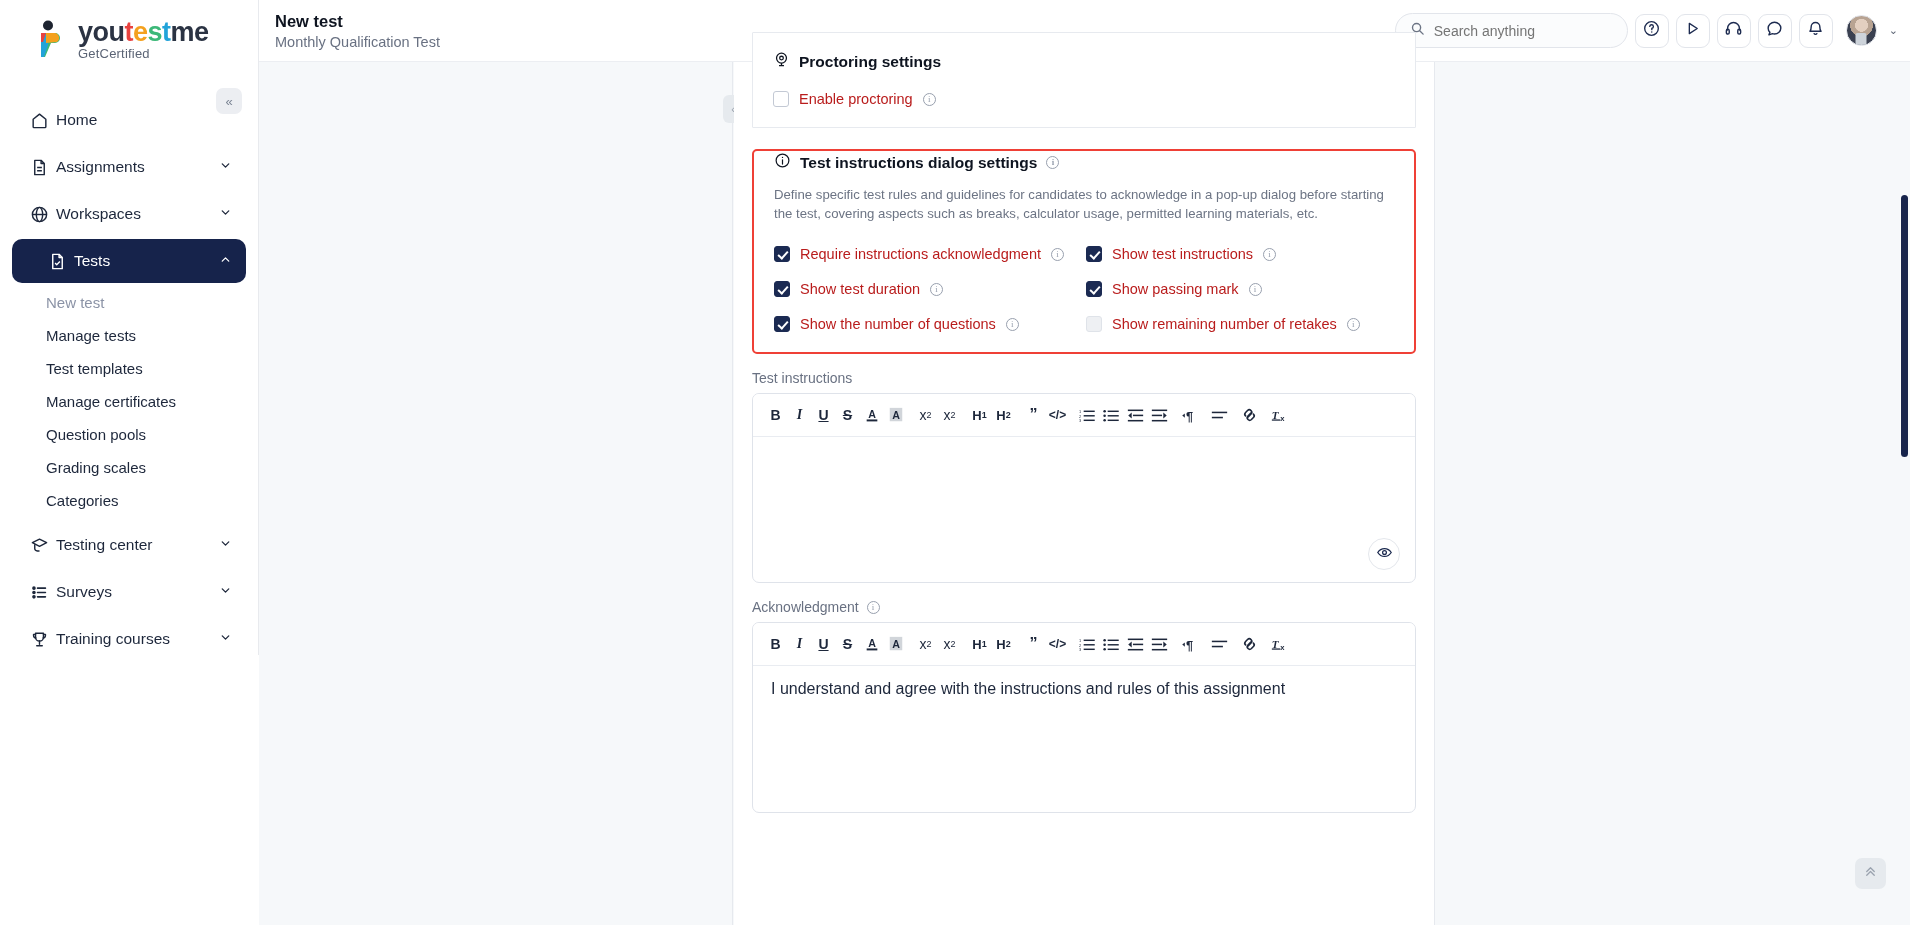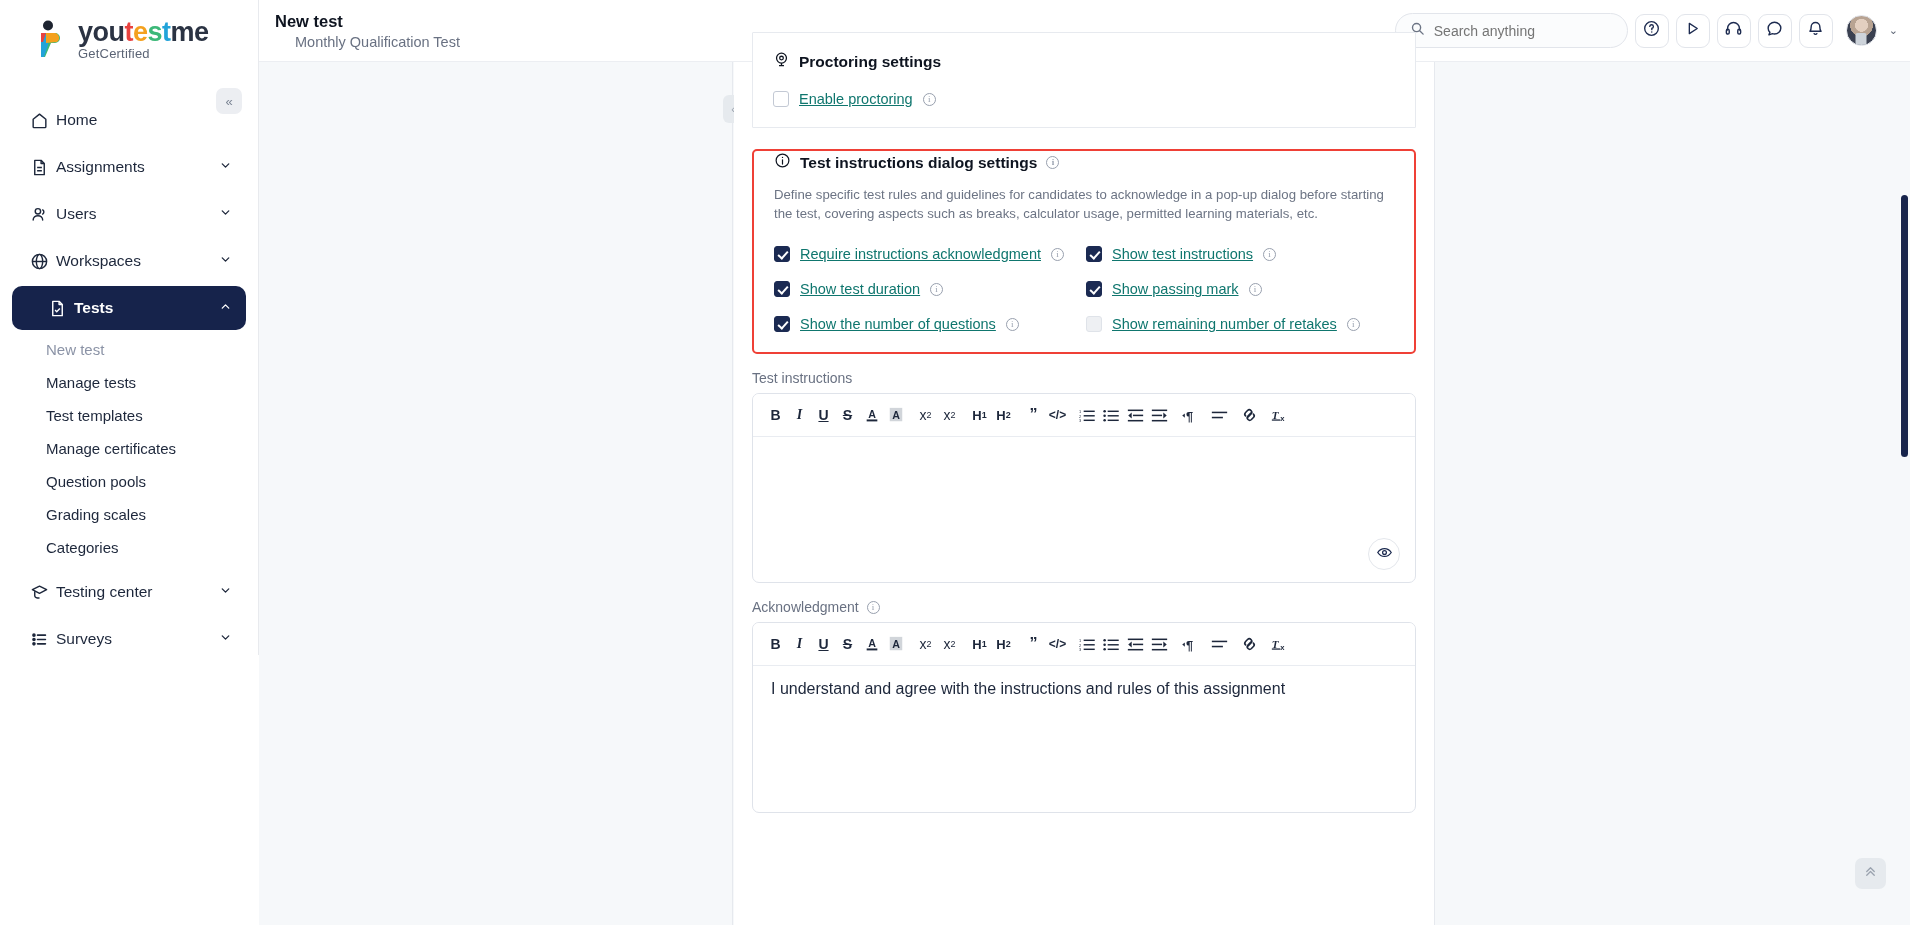--- a/index.html
+++ b/index.html
@@ -48,42 +48,42 @@
     display: flex; align-items: center;
     height: 44px; margin: 3px 12px;
     padding: 0 14px 0 18px;
     border-radius: 10px;
     color: #1d273b; font-size: 15.5px;
     cursor: pointer; position: relative;
   }
   .nav-item .ni-icon { width: 26px; display: flex; align-items: center; flex: 0 0 26px; }
   .nav-item .ni-label { flex: 1; }
   .nav-item.active {
-    background: #16234b; color: #ffffff; font-weight: 700; padding-left: 36px;
+    background: #16234b; color: #ffffff; font-weight: 400; padding-left: 36px;
   }
   .nav-item.active svg { stroke: #ffffff; }
   .chev { width: 13px; height: 13px; }
   .sub-item {
     padding-left: 46px; height: 33px;
     display: flex; align-items: center;
     font-size: 15px; color: #1d273b; cursor: pointer;
   }
   .sub-item.current { color: #8b93a6; }
 
   
   #topbar {
     position: absolute; left: 259px; top: 0;
     width: 1651px; height: 62px;
     background: #ffffff;
     border-bottom: 1px solid #eceef2;
     display: flex; align-items: center;
   }
   #page-heading { margin-left: 16px; }
   #page-heading .t1 { font-size: 16.5px; font-weight: 700; color: #0e1420; line-height: 1.3; }
-  #page-heading .t2 { font-size: 14.5px; color: #697182; margin-top: 2px; margin-left: 20px; }
+  #page-heading .t2 { font-size: 14.5px; color: #697182; margin-top: 2px; }
   #topbar-right {
     margin-left: auto; display: flex; align-items: center;
     gap: 7px; padding-right: 12px;
   }
   #searchbox {
     width: 233px; height: 35px; border: 1px solid #e2e5eb;
     border-radius: 18px; background: #fbfcfd;
     display: flex; align-items: center; padding: 0 14px; gap: 9px;
     cursor: text;
   }
@@ -148,21 +148,21 @@
     border: 1.6px solid #c3c9d4; background: #ffffff;
     flex: 0 0 16px; cursor: pointer; position: relative;
   }
   .cb.checked { background: #1b2a52; border-color: #1b2a52; }
   .cb.checked::after {
     content: ""; position: absolute; left: 4.6px; top: 1.6px;
     width: 4px; height: 8px; border: solid #ffffff;
     border-width: 0 2px 2px 0; transform: rotate(42deg);
   }
   .cb.disabled { background: #eef0f3; border-color: #dfe3e9; }
-  .cb-label { font-size: 14.5px; color: #0f766e; text-decoration: underline; }
+  .cb-label { font-size: 14.5px; color: #b91c1c; }
   .info-i {
     width: 13px; height: 13px; flex: 0 0 13px;
     border: 1.2px solid #98a0ae; border-radius: 50%;
     color: #98a0ae; font-size: 9px; line-height: 11px;
     text-align: center; font-family: "Liberation Serif", serif;
     cursor: pointer;
   }
 
   #dialog-card {
     margin: 21px 18px 0 18px; padding: 1px 20px 20px 20px;
@@ -285,35 +285,20 @@
           </svg>
       </span>
       <span class="ni-label">Assignments</span>
       <span>
         <svg class="chev" viewBox="0 0 24 24" fill="none" stroke="#1d273b" stroke-width="2.4" stroke-linecap="round" stroke-linejoin="round">
             <polyline points="6 9 12 15 18 9"></polyline>
           </svg>
       </span>
     </div>
 
-    <div class="nav-item">
-      <span class="ni-icon">
-        <svg width="19" height="19" viewBox="0 0 24 24" fill="none" stroke="#1d273b" stroke-width="1.8" stroke-linecap="round">
-            <circle cx="10" cy="8" r="3.4"></circle>
-            <path d="M4 19c0-3.3 2.7-5.5 6-5.5s6 2.2 6 5.5"></path>
-            <path d="M16 6.2a3 3 0 0 1 0 5.2"></path>
-          </svg>
-      </span>
-      <span class="ni-label">Users</span>
-      <span>
-        <svg class="chev" viewBox="0 0 24 24" fill="none" stroke="#1d273b" stroke-width="2.4" stroke-linecap="round" stroke-linejoin="round">
-            <polyline points="6 9 12 15 18 9"></polyline>
-          </svg>
-      </span>
-    </div>
 
     <div class="nav-item">
       <span class="ni-icon">
         <svg width="19" height="19" viewBox="0 0 24 24" fill="none" stroke="#1d273b" stroke-width="1.8">
             <circle cx="12" cy="12" r="9"></circle>
             <ellipse cx="12" cy="12" rx="4" ry="9"></ellipse>
             <path d="M3 12h18"></path>
           </svg>
       </span>
       <span class="ni-label">Workspaces</span>

